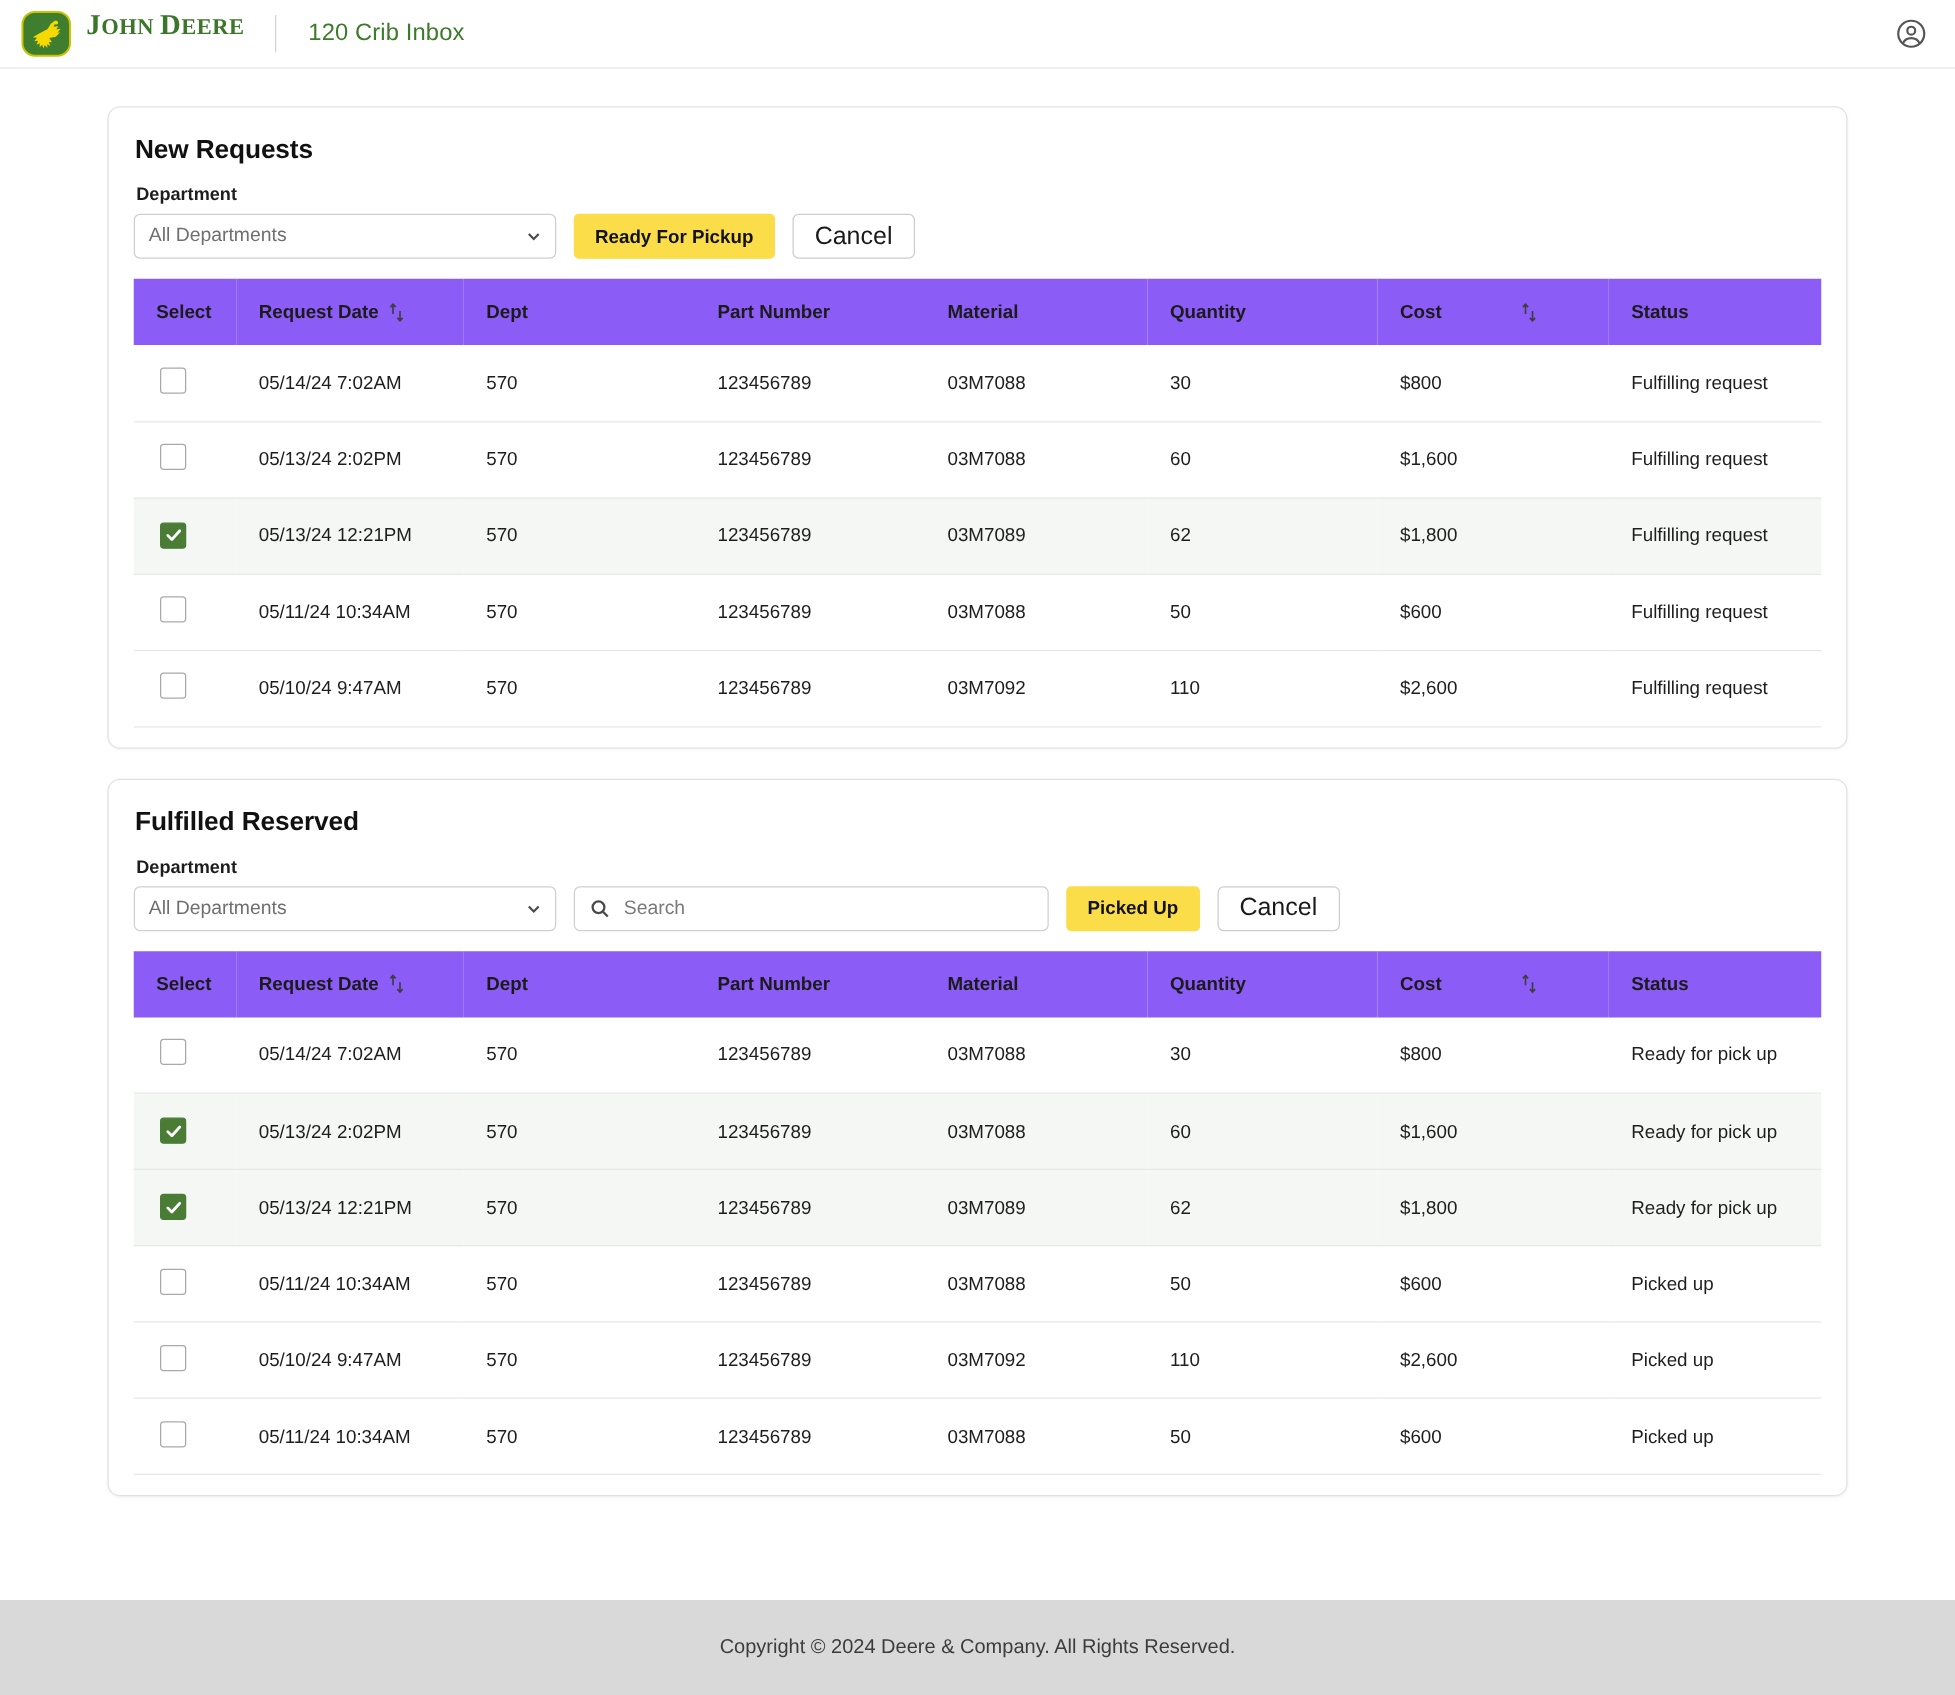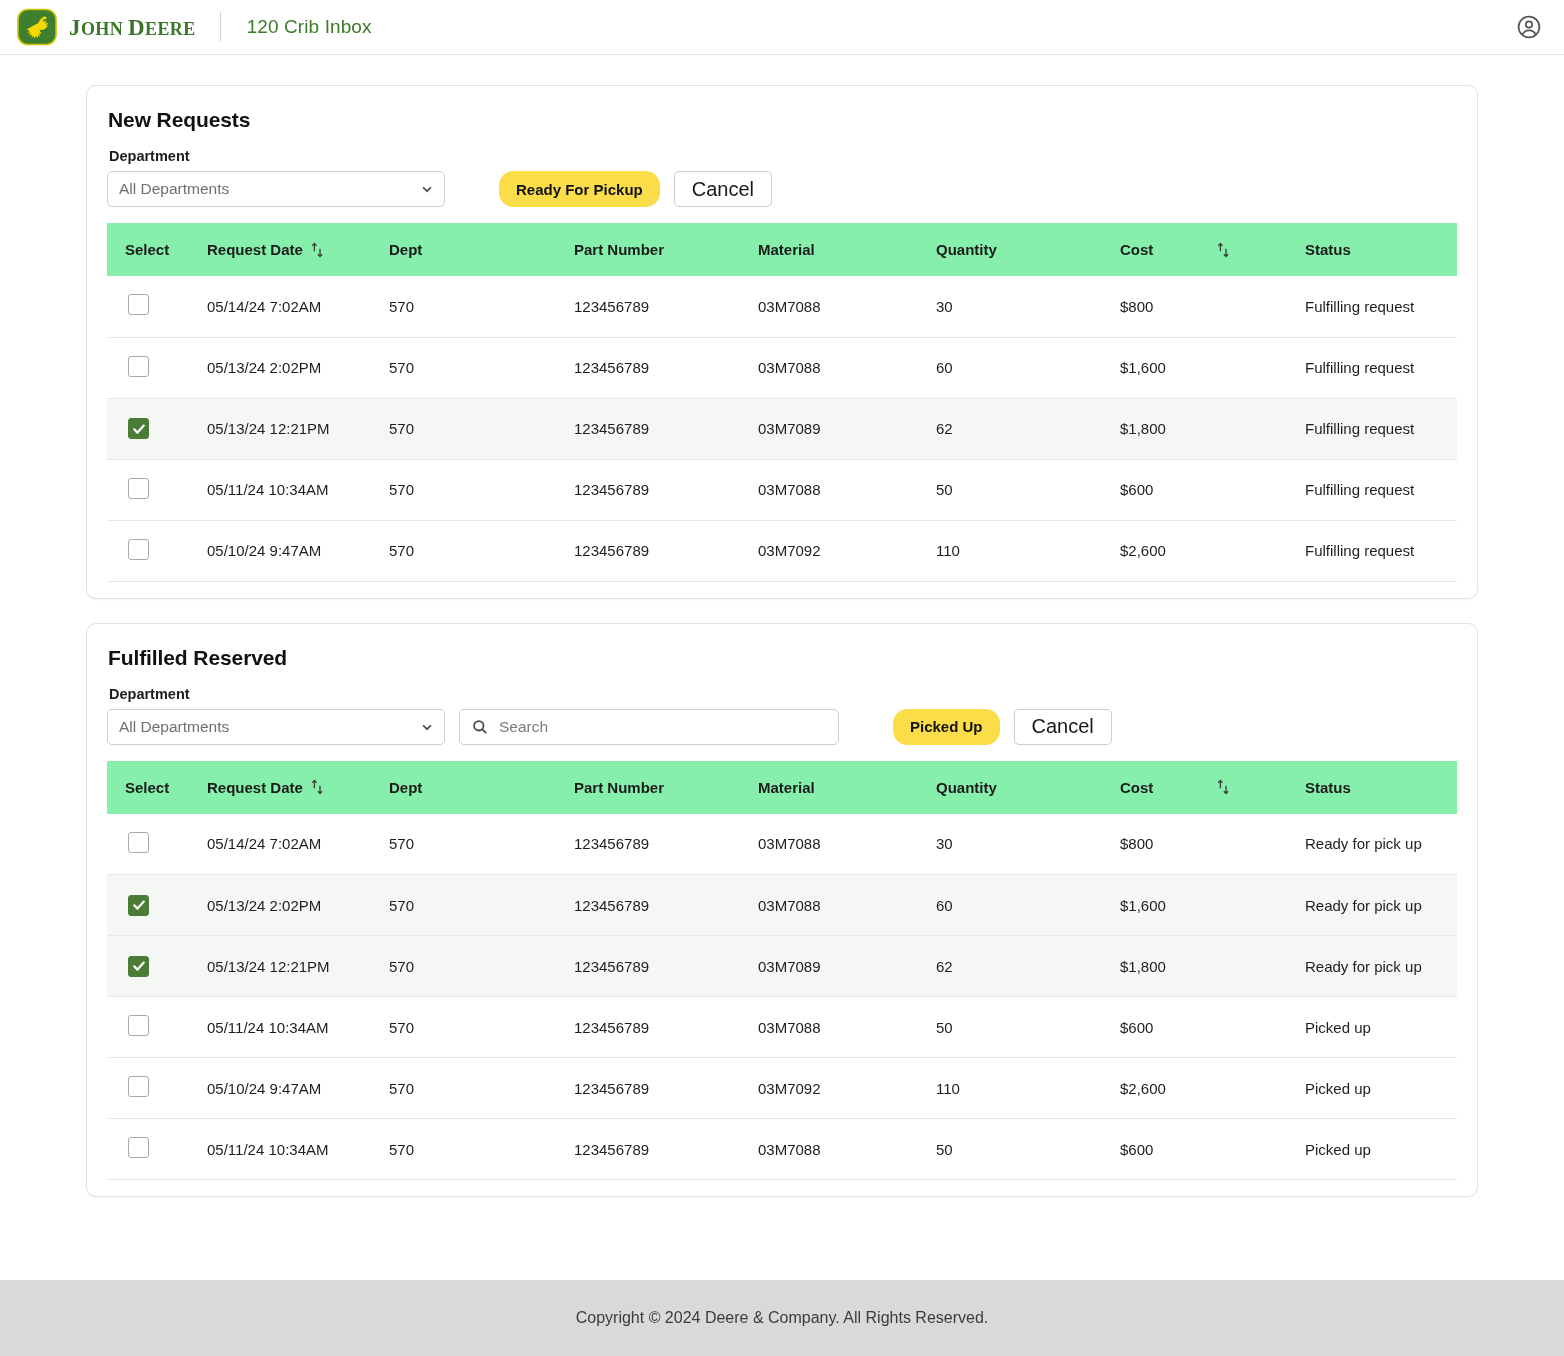--- a/index.html
+++ b/index.html
@@ -28,21 +28,21 @@
     flex: 0 0 55px;
     background: #ffffff;
     border-bottom: 1px solid #e3e3e3;
     display: flex;
     align-items: center;
     padding: 0 22px 0 16px;
   }
 
   .brand {
     display: flex;
-    align-items: center;
+    align-items: flex-start;
     gap: 11px;
   }
 
   .jd-logo {
     width: 42px;
     height: 38px;
     display: block;
   }
 
   .jd-wordmark {
@@ -183,29 +183,28 @@
     width: 16px;
     height: 16px;
     color: #4a4a4a;
   }
 
   
   .btn-primary {
     height: 36px;
     background: #fbdd4a;
     border: 1px solid #fbdd4a;
-    border-radius: 14px;
+    border-radius: 4px;
     padding: 0 16px;
     font-family: "Liberation Sans", sans-serif;
     font-size: 15px;
     font-weight: bold;
     color: #121212;
     cursor: pointer;
     white-space: nowrap;
-    margin-left: 40px;
   }
   .btn-secondary {
     height: 36px;
     background: #ffffff;
     border: 1px solid #cdcdcd;
     border-radius: 5px;
     padding: 0 17px;
     font-family: "Liberation Sans", sans-serif;
     font-size: 20px;
     color: #191919;
@@ -214,21 +213,21 @@
   }
 
   
   table.data-table {
     width: 100%;
     border-collapse: collapse;
     table-layout: fixed;
   }
 
   table.data-table thead th {
-    background: #86efac;
+    background: #8b5cf6;
     font-size: 15px;
     font-weight: bold;
     color: #1b1b1b;
     text-align: left;
     height: 53px;
     padding: 0 0 0 18px;
     vertical-align: middle;
     white-space: nowrap;
   }
   thead th .th-inner {

